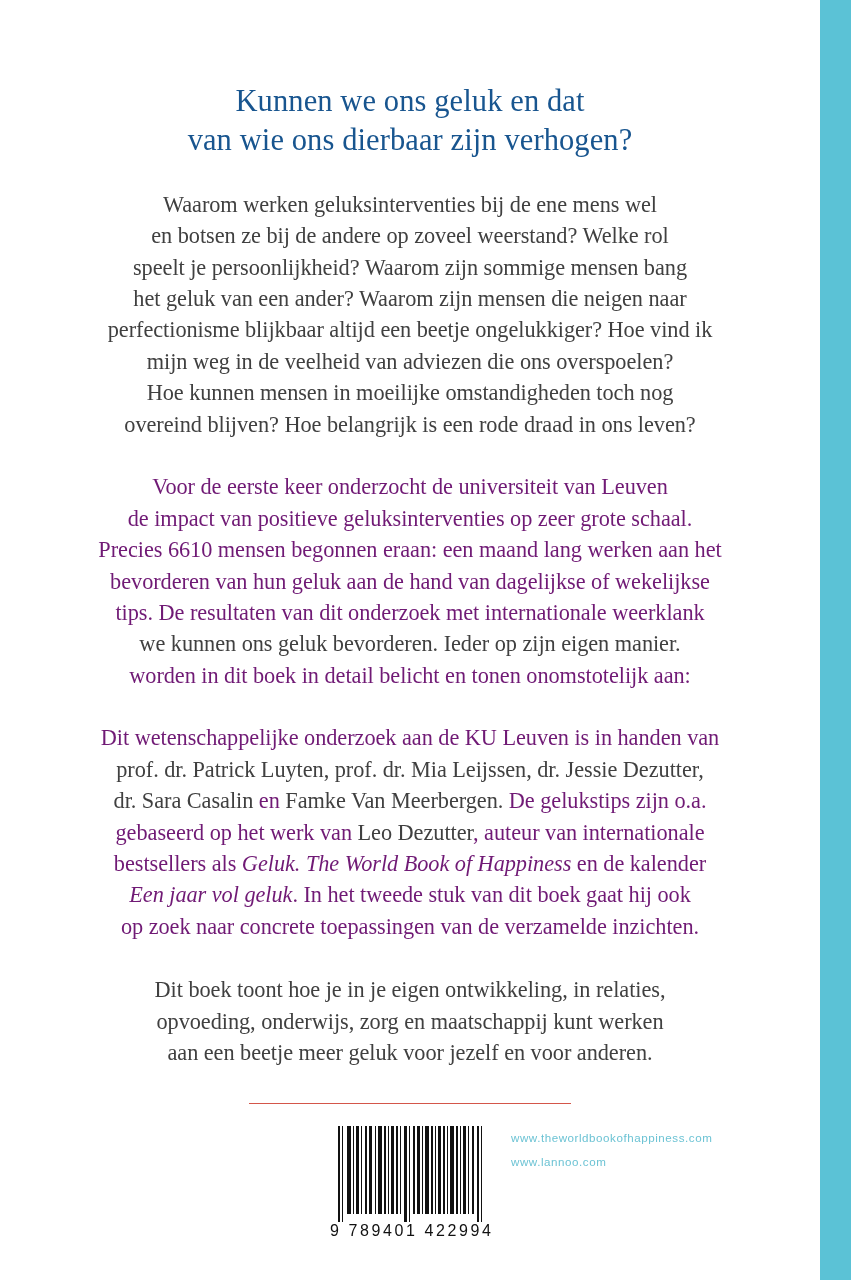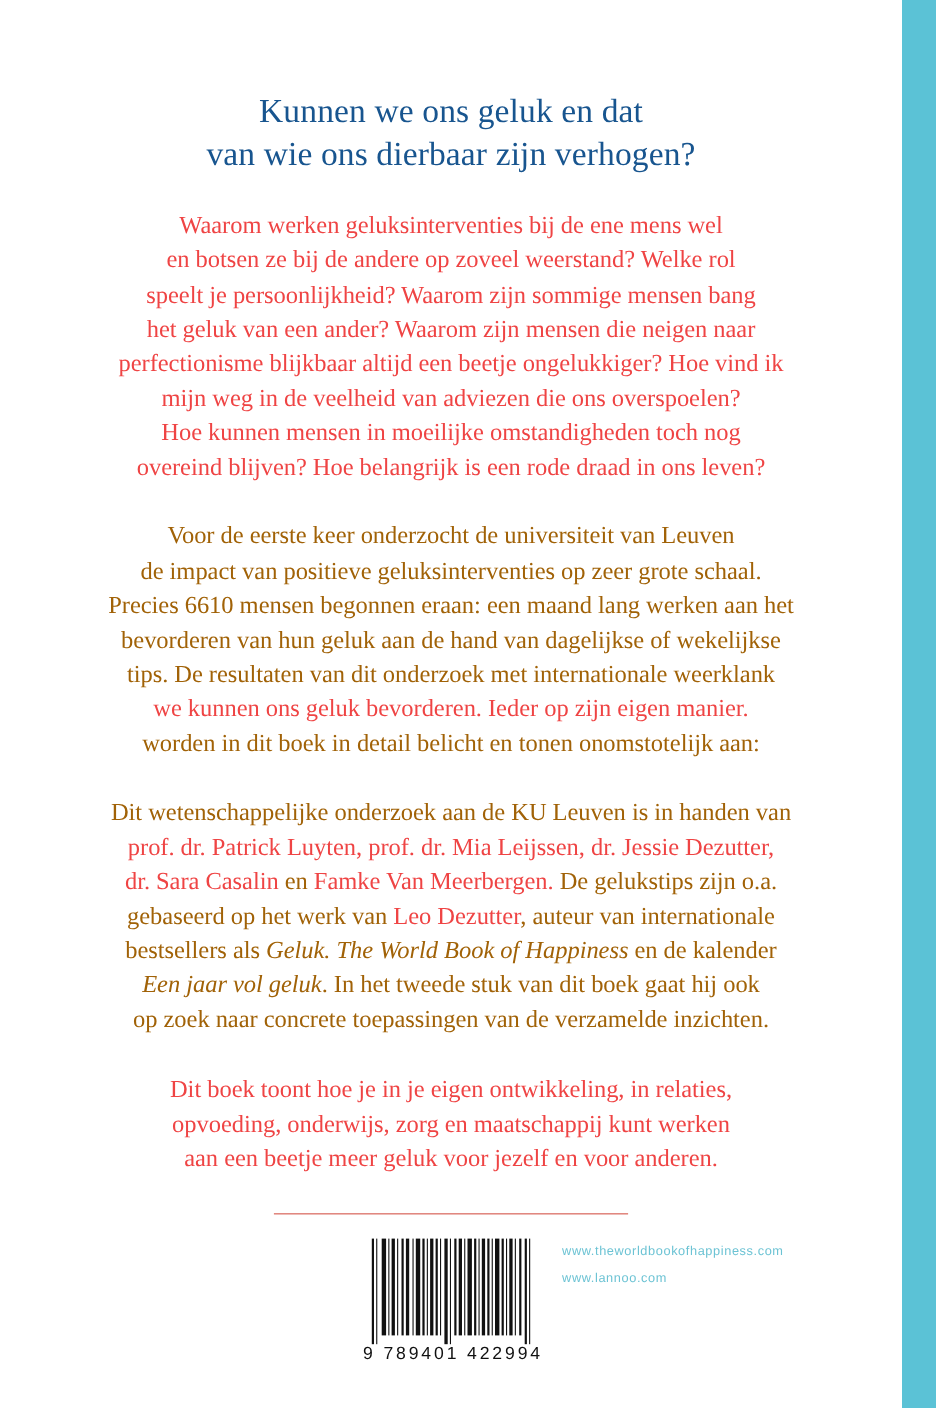--- a/index.html
+++ b/index.html
@@ -55,22 +55,22 @@
 
   
   .para {
     text-align: center;
     font-size: 22.3px;
     line-height: 1.41;
     letter-spacing: -0.05px;
   }
   .para .ln { display: block; white-space: nowrap; }
 
-  .blue  { color: #ef4444; }
-  .red   { color: #a16207; }
+  .blue  { color: #404040; }
+  .red   { color: #701a75; }
   .ital  { font-style: italic; }
 
   #p-questions { margin-top: 28px; }
   #p-research  { margin-top: 31px; }
   #p-team      { margin-top: 31px; }
   #p-scope     { margin-top: 32px; }
 
   
   #rule {
     position: absolute;

